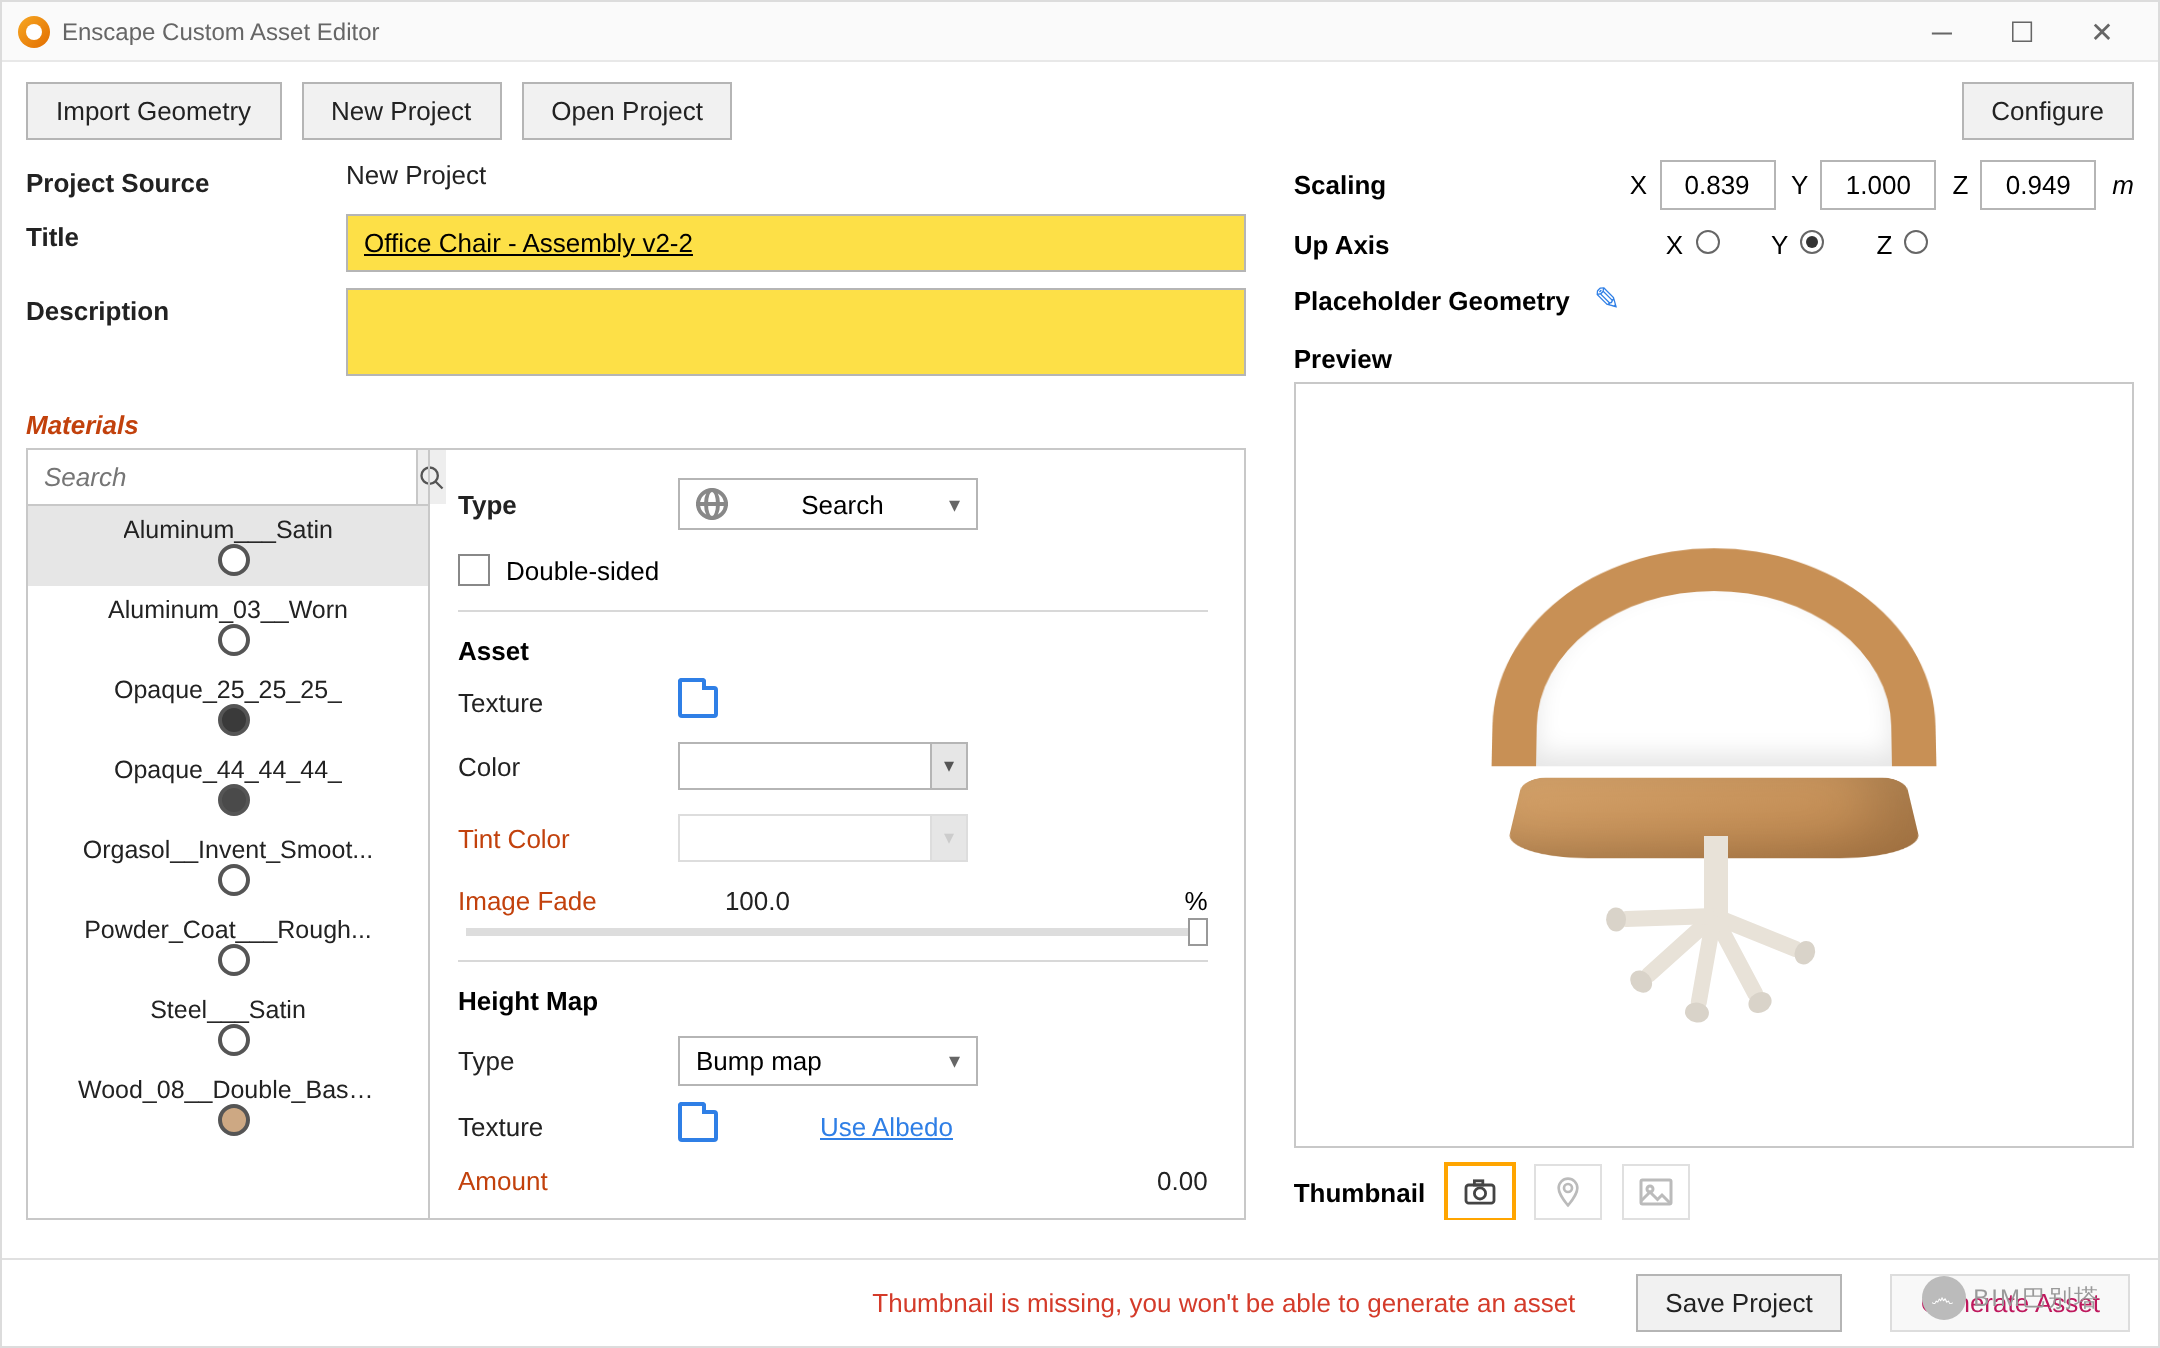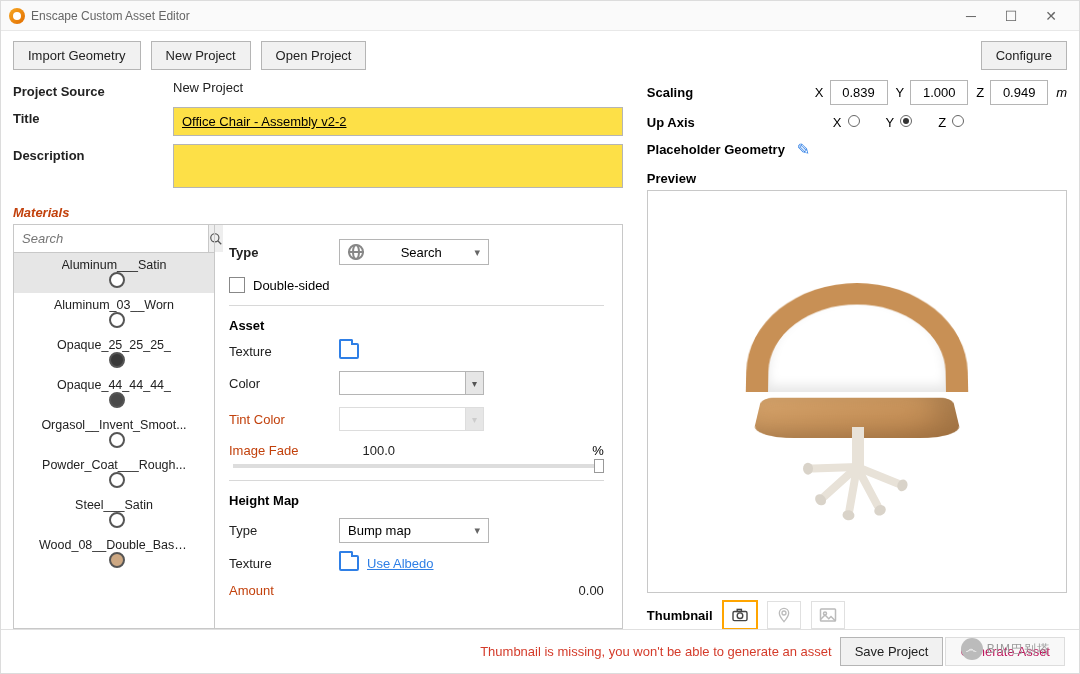--- a/index.html
+++ b/index.html
@@ -52,40 +52,40 @@
 .subhead { font-weight: 700; font-size: 13px; margin: 4px 0 10px 0; }
 .folder-icon { width:20px; height:16px; background:
   linear-gradient(#fff,#fff) padding-box,
   #2f7fe6; border:2px solid #2f7fe6; border-radius:2px; position:relative; }
 .folder-icon::before { content:''; position:absolute; top:-6px; left:-2px; width:10px; height:4px; background:#fff; border:2px solid #2f7fe6; border-bottom:none; border-radius:2px 2px 0 0; }
 .colorbox { width: 145px; height: 24px; border: 1px solid #b5b5b5; background: #fff; display: flex; }
 .colorbox .dd { width: 18px; border-left: 1px solid #b5b5b5; background: #e6e6e6; display:flex; align-items:center; justify-content:center; font-size:10px; color:#555; }
 .slider { position: relative; flex: 1; height: 4px; background: #ddd; margin: 0 4px; }
 .slider .thumb { position:absolute; right:-4px; top:-5px; width:10px; height:14px; background:#fff; border:1px solid #999; }
 .pval { min-width: 56px; text-align: right; color: #222; font-size: 13px; }
-.link { color:#2f7fe6; text-decoration: underline; cursor:pointer; font-size: 13px; }
+.link { color:#2f7fe6; text-decoration: underline; cursor:pointer; font-size: 13px; margin-left: 43px; }
 .scaling { display: flex; align-items: center; gap: 8px; font-size: 13px; margin-bottom: 10px; }
 .scaling .scl-label { font-weight: 700; width: 160px; }
 .scaling .axis { display:flex; align-items:center; gap:6px; }
 .sclinput { width: 58px; border:1px solid #b5b5b5; padding:4px; text-align:center; font-size:13px; }
 .upaxis { display:flex; align-items:center; gap: 26px; font-size:13px; margin-bottom: 10px; }
 .upaxis .scl-label { font-weight: 700; width: 160px; }
 .radio { width: 12px; height: 12px; border:1.5px solid #666; border-radius:50%; display:inline-block; margin-left:6px; position:relative; }
 .radio.checked::after { content:''; position:absolute; inset:2px; background:#333; border-radius:50%; }
 .placeholder { display:flex; align-items:center; gap:12px; font-size:13px; margin-bottom:12px; }
 .placeholder .scl-label { font-weight:700; }
 .pencil { color:#2f7fe6; font-size:16px; }
 .preview-label { font-weight:700; font-size:13px; margin-bottom:4px; }
 .preview-box { flex:1; border:1px solid #c8c8c8; background:#fff; min-height: 360px; display:flex; align-items:center; justify-content:center; overflow:hidden; position:relative; }
 .thumbrow { display:flex; align-items:center; margin-top:8px; gap:10px; font-size:13px; }
 .thumbrow .scl-label { font-weight:700; }
 .thumbbtn { width: 34px; height: 28px; border:1px solid #c8c8c8; background:#fff; display:flex; align-items:center; justify-content:center; color:#555; font-size:15px; }
 .thumbbtn.active { border-color:#ffa500; box-shadow: 0 0 0 1px #ffa500; }
 .thumbbtn.dim { color:#bbb; border-color:#e0e0e0; }
-.footer { height: 44px; display:flex; align-items:center; justify-content:flex-end; gap:2px; padding: 0 14px; border-top: 1px solid #e0e0e0; font-size:13px; }
+.footer { height: 44px; display:flex; align-items:center; justify-content:flex-end; gap:24px; padding: 0 14px; border-top: 1px solid #e0e0e0; font-size:13px;margin-top:19px; }
 .footer .warn { color:#d43b2a; margin-right: 6px; }
 .btn.disabled { color:#be185d; border-color:#ddd; background:#f8f8f8; }
 .chair { position:relative; width: 280px; height: 300px; }
 .chair .seat { position:absolute; left:40px; top:140px; width:200px; height:70px; background:linear-gradient(160deg,#d4a26a,#b9824a); border-radius: 12px 12px 40px 40px / 12px 12px 20px 20px; transform: perspective(600px) rotateX(55deg); box-shadow: inset -20px -10px 30px rgba(0,0,0,.15); }
 .chair .back { position:absolute; left:30px; top:40px; width:220px; height:110px; border: 22px solid #c89055; border-bottom:none; border-radius: 110px 110px 0 0 / 90px 90px 0 0; transform: perspective(700px) rotateX(8deg); background: transparent; box-shadow: inset 0 -6px 12px rgba(0,0,0,.1); }
 .chair .pole { position:absolute; left:135px; top:185px; width:12px; height:50px; background:#e8e2d8; }
 .chair .base { position:absolute; left:40px; top:225px; width:200px; height:50px; }
 .chair .leg { position:absolute; top:0; left:96px; width:8px; height:48px; background:#e8e2d8; transform-origin: top center; border-radius: 0 0 4px 4px; }
 .chair .leg::after { content:''; position:absolute; bottom:-6px; left:-2px; width:12px; height:10px; background:#d9d3c9; border-radius:50%; }
 .chair .l1{ transform: rotate(-68deg); } .chair .l2{ transform: rotate(-28deg); } .chair .l3{ transform: rotate(10deg); } .chair .l4{ transform: rotate(48deg); } .chair .l5{ transform: rotate(88deg); }

